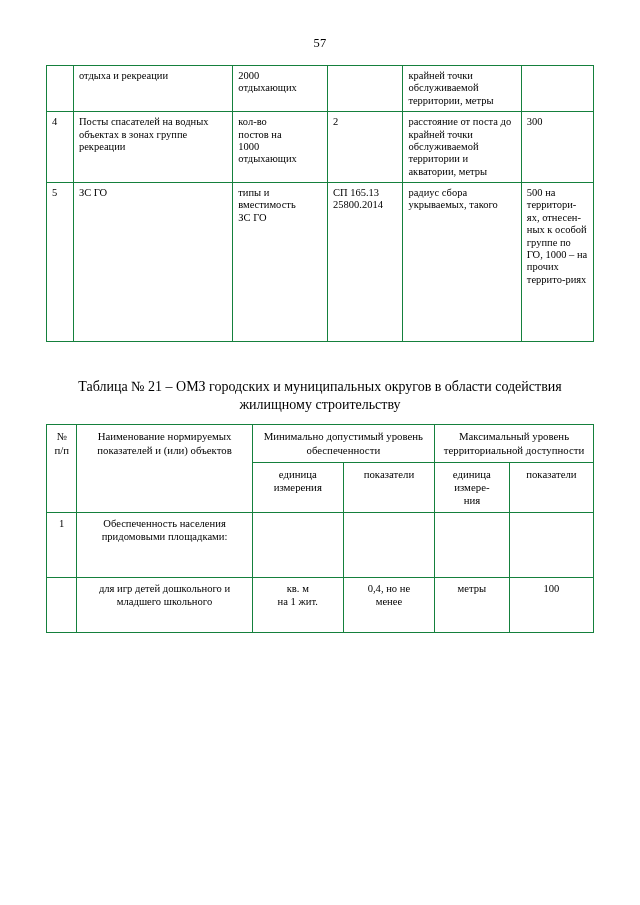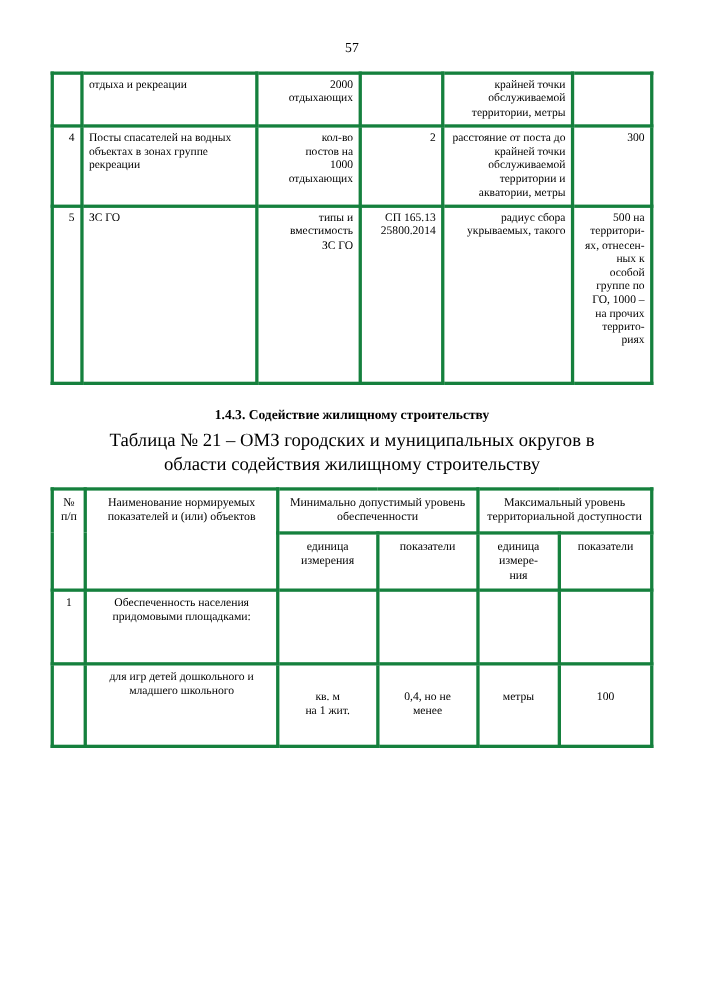--- a/index.html
+++ b/index.html
@@ -27,50 +27,50 @@
     padding-top: 36px;
     padding-bottom: 14px;
     letter-spacing: 0.2px;
   }
   table.doc-table {
     border-collapse: collapse;
     width: 100%;
     table-layout: fixed;
   }
   table.doc-table td, table.doc-table th {
-    border: 3px solid #15803d;
+    border: 1px solid #15803d;
     vertical-align: top;
     padding: 4px 5px 4px 5px;
     font-size: 10.5px;
     line-height: 1.18;
     font-weight: normal;
   }
-  td.c-center { text-align: right; }
+  td.c-center { text-align: left; }
   td.c-left { text-align: left; }
   .tbl1 td { height: auto; }
   .para {
     font-size: 12.2px;
     line-height: 1.28;
     text-align: justify;
     text-indent: 28px;
     margin-top: 6px;
   }
   .para.first { margin-top: 5px; }
   .heading {
     text-align: center;
     font-size: 12.3px;
     font-weight: bold;
     margin-top: 20px;
     margin-bottom: 4px;
   }
   .table-caption {
     text-align: center;
-    font-size: 17px;
+    font-size: 14px;
     line-height: 1.3;
-    margin-top: 4px;
+    margin-top: 36px;
     margin-bottom: 10px;
     padding: 0 26px;
   }
   .tbl2 td, .tbl2 th {
     text-align: center;
     vertical-align: middle;
   }
   .tbl2 td.hdr {
     font-size: 10.8px;
     line-height: 1.22;
@@ -80,21 +80,21 @@
     text-align: center;
     vertical-align: top;
     font-size: 10.6px;
     line-height: 1.22;
     padding: 5px 5px;
   }
   .tbl2 td.body-center {
     vertical-align: top;
     font-size: 10.6px;
     line-height: 1.22;
-    padding: 23px 4px;
+    padding: 5px 4px;
   }
   .tbl2 td.num {
     text-align: center;
     vertical-align: top;
     font-size: 10.6px;
     padding: 5px 4px;
   }
 </style>
 </head>
 <body>
@@ -134,21 +134,20 @@
         <td class="c-left">ЗС ГО</td>
         <td class="c-center">типы и<br>вместимость<br>ЗС ГО</td>
         <td class="c-center">СП 165.13<br>25800.2014</td>
         <td class="c-center">радиус сбора укрываемых, такого</td>
         <td class="c-center" style="height:150px">500 на территори-ях, отнесен-ных к особой группе по ГО, 1000 – на прочих террито-риях</td>
       </tr>
     </tbody>
   </table>
 
 
-  <div class="heading">1.4.3. Содействие жилищному строительству</div>
 
   <div class="table-caption">Таблица № 21 – ОМЗ городских и муниципальных округов в области содействия жилищному строительству</div>
 
   <table class="doc-table tbl2">
     <colgroup>
       <col style="width:26px">
       <col style="width:150px">
       <col style="width:78px">
       <col style="width:78px">
       <col style="width:64px">

